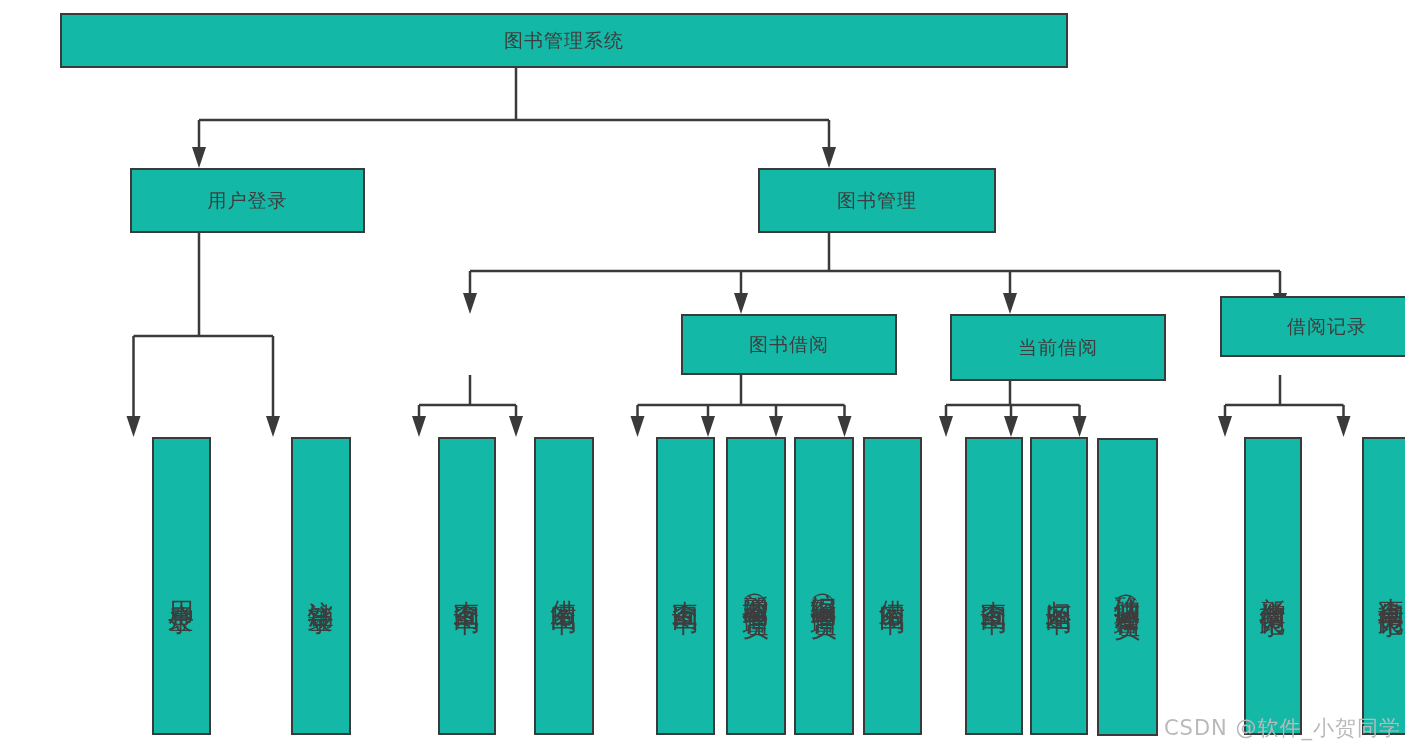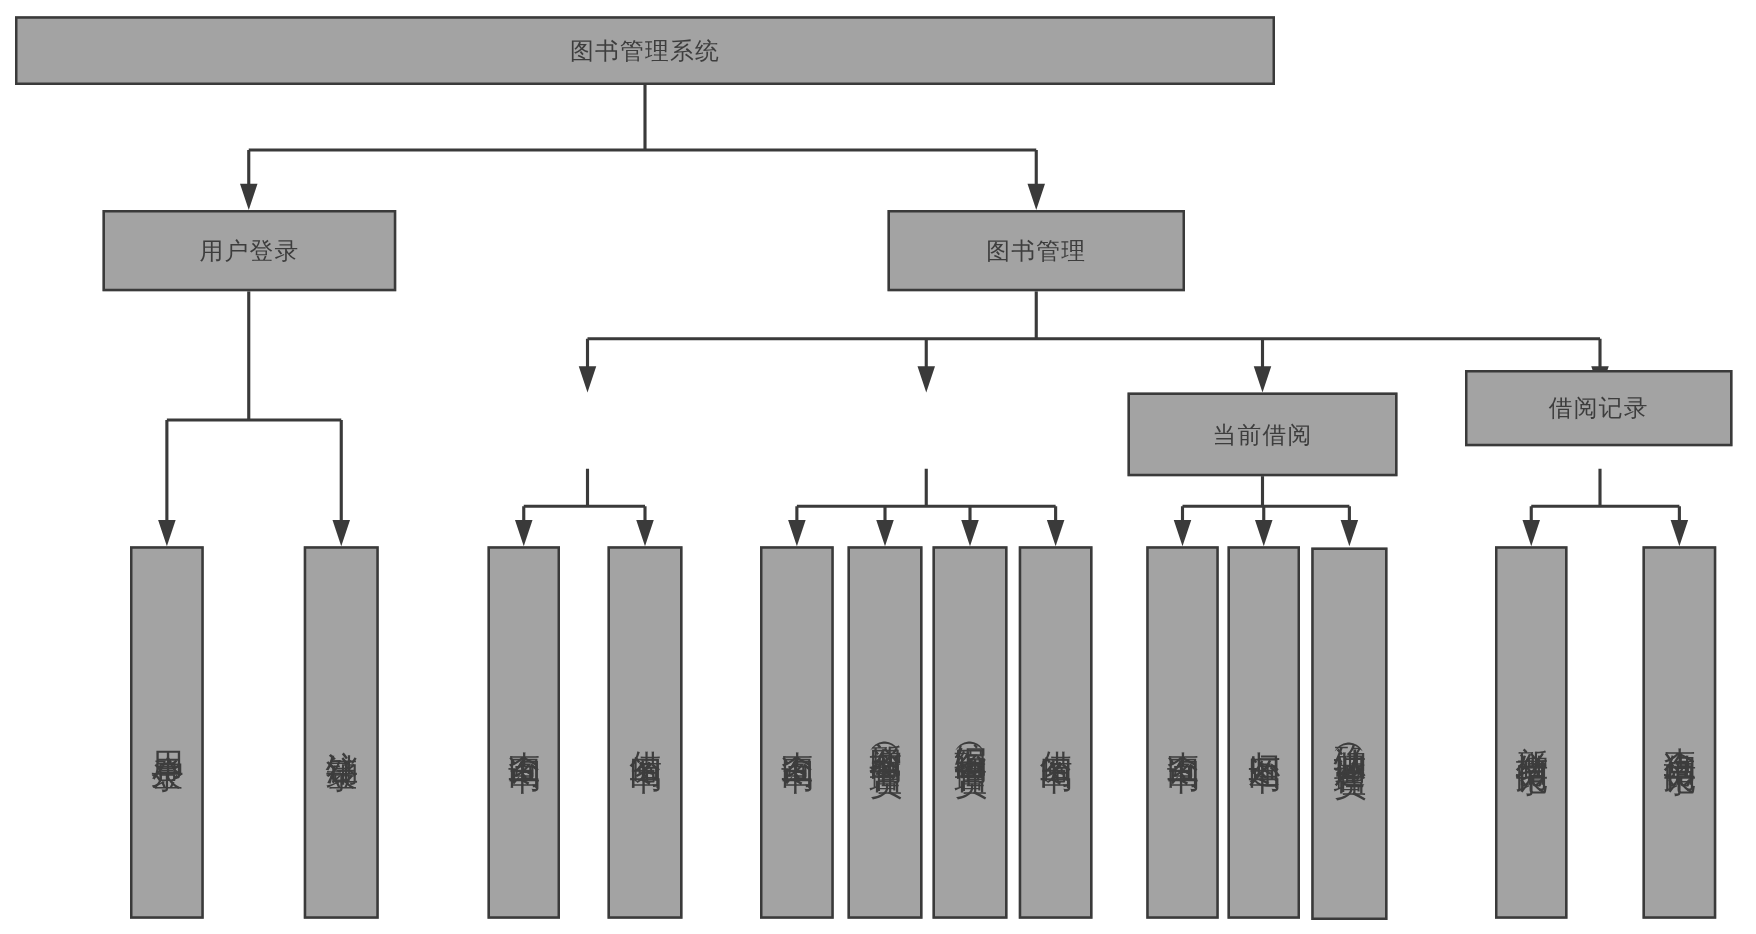--- a/index.html
+++ b/index.html
@@ -12,25 +12,26 @@
   body{
     width:1405px;height:747px;
     background:var(--bg);
     font-family:"DejaVu Sans","Liberation Sans",sans-serif;
     position:relative;overflow:hidden;
   }
   .stage{position:absolute;inset:0;}
   svg.connectors{position:absolute;left:0;top:0;}
   .node{
     position:absolute;
-    background:#a3a3a3;
+    background:#14b8a6;
     border:2px solid var(--line);
     box-sizing:border-box;
     display:flex;align-items:center;justify-content:center;
     color:var(--text);
+    margin-left:48px;
   }
   .node.h .label{
     font-size:19px;
     letter-spacing:1px;
     white-space:nowrap;
   }
   .node.leaf{border-width:2.5px;}
   .node.leaf .label{
     writing-mode:vertical-rl;
     font-size:26px;
@@ -94,20 +95,23 @@
     <span class="label">图书管理系统</span>
   </div>
 
   <div class="node h" style="left:82px;top:168px;width:235px;height:65px">
     <span class="label">用户登录</span>
   </div>
   <div class="node h" style="left:710px;top:168px;width:238px;height:65px">
     <span class="label">图书管理</span>
   </div>
 
+  <div class="node h" style="left:633px;top:314px;width:216px;height:61px">
+    <span class="label">图书借阅</span>
+  </div>
   <div class="node h" style="left:902px;top:314px;width:216px;height:67px">
     <span class="label">当前借阅</span>
   </div>
   <div class="node h" style="left:1172px;top:296px;width:214px;height:61px">
     <span class="label">借阅记录</span>
   </div>
 
   <div class="node leaf" style="left:104px;top:437px;width:59px;height:298px">
     <span class="label">用户登录</span>
   </div>
@@ -145,14 +149,15 @@
     <span class="label">确认归还（管理员）</span>
   </div>
 
   <div class="node leaf" style="left:1196px;top:437px;width:58px;height:298px">
     <span class="label">新增借阅记录</span>
   </div>
   <div class="node leaf" style="left:1314px;top:437px;width:59px;height:298px">
     <span class="label">查询借阅记录</span>
   </div>
 
+  <div class="watermark">CSDN @软件_小贺同学</div>
 
 </div>
 
 </body></html>

